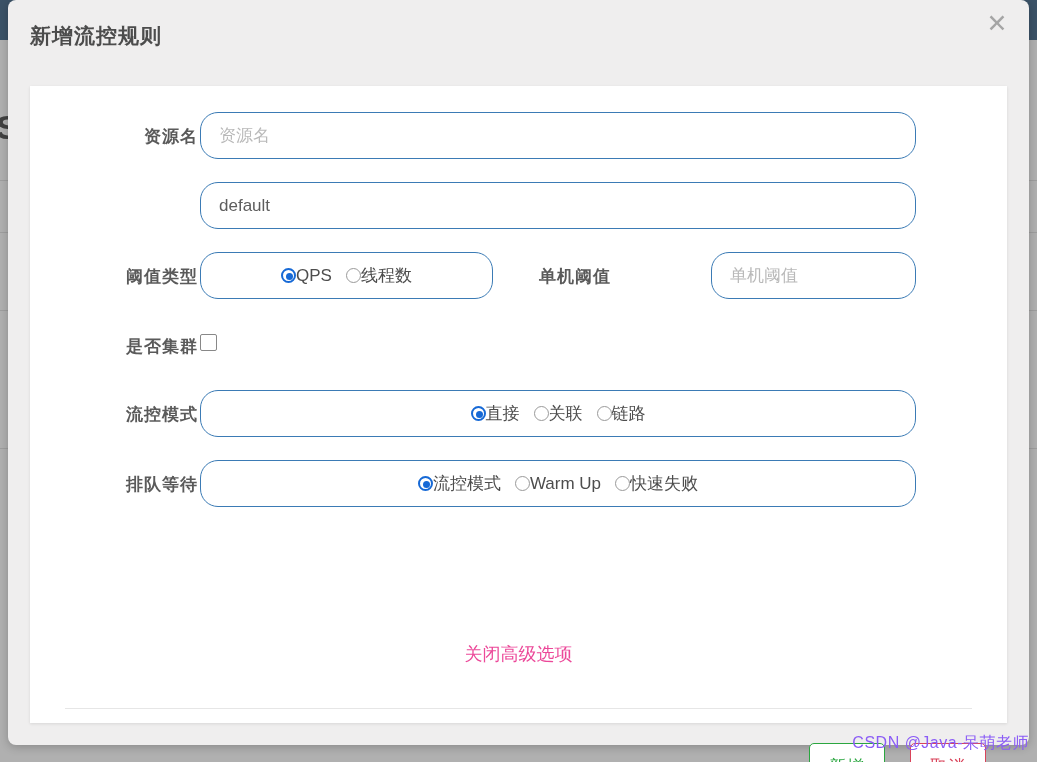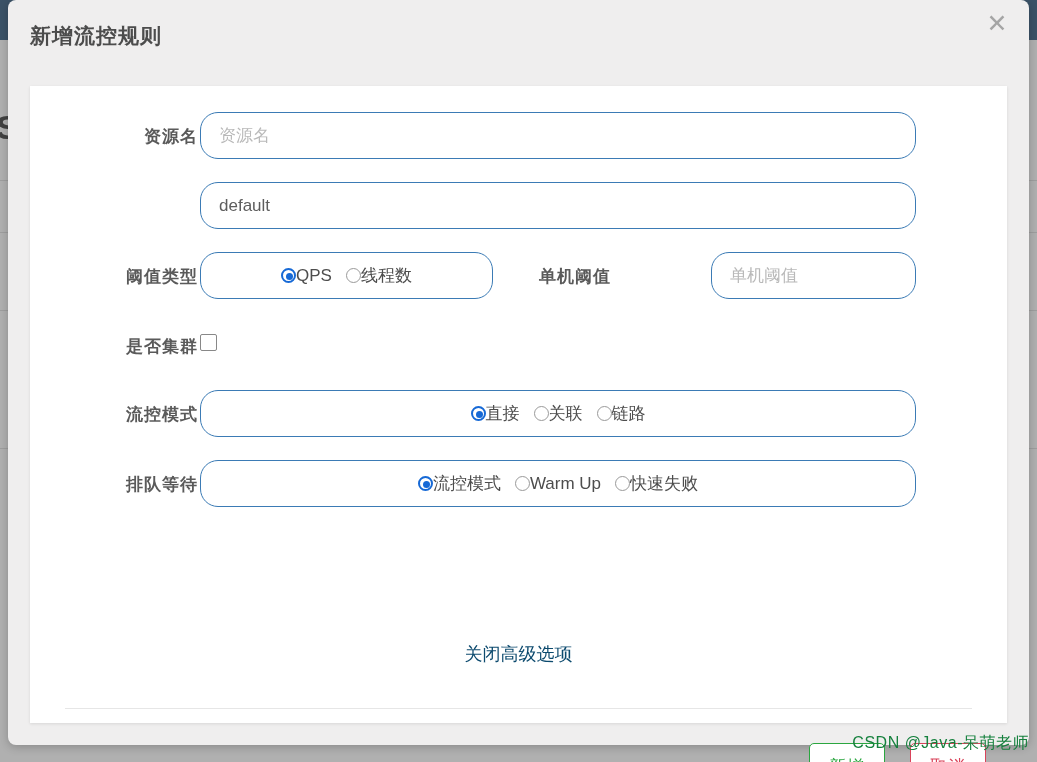--- a/index.html
+++ b/index.html
@@ -126,41 +126,41 @@
   .checkbox {
     position: absolute;
     width: 17px; height: 17px;
     border: 1.5px solid #888; border-radius: 2px;
     background: #fff; cursor: pointer;
   }
 
   .adv-link {
     position: absolute; left: 0; width: 977px;
     top: 556px; text-align: center;
-    font-size: 18px; color: #0c4a6e; cursor: pointer;
+    font-size: 18px; color: #ec4899; cursor: pointer;
   }
 
   .divider {
     position: absolute; left: 35px; top: 622px;
     width: 907px; height: 1px; background: #e6e6e6;
   }
 
   .btn {
     position: absolute; top: 657px;
     height: 46px; width: 76px;
     border-radius: 5px; background: #fff;
     display: flex; align-items: center; justify-content: center;
     font-size: 17px; cursor: pointer; letter-spacing: 1px;
   }
   .btn-add { left: 779px; border: 1px solid #2aa63f; color: #2aa63f; }
   .btn-cancel { left: 880px; border: 1px solid #d9435a; color: #d9435a; }
 
   .watermark {
     position: absolute; right: 8px; bottom: 8px;
-    font-size: 16px; color: #15803d; letter-spacing: 0.5px;
+    font-size: 16px; color: #8b5cf6; letter-spacing: 0.5px;
   }
 </style>
 </head>
 <body>
 
 <div class="bg-page">
   <div class="bg-topbar"></div>
   <div class="bg-sidebar"></div>
   <div class="bg-letter">S</div>
   <div class="bg-rule-1"></div>

